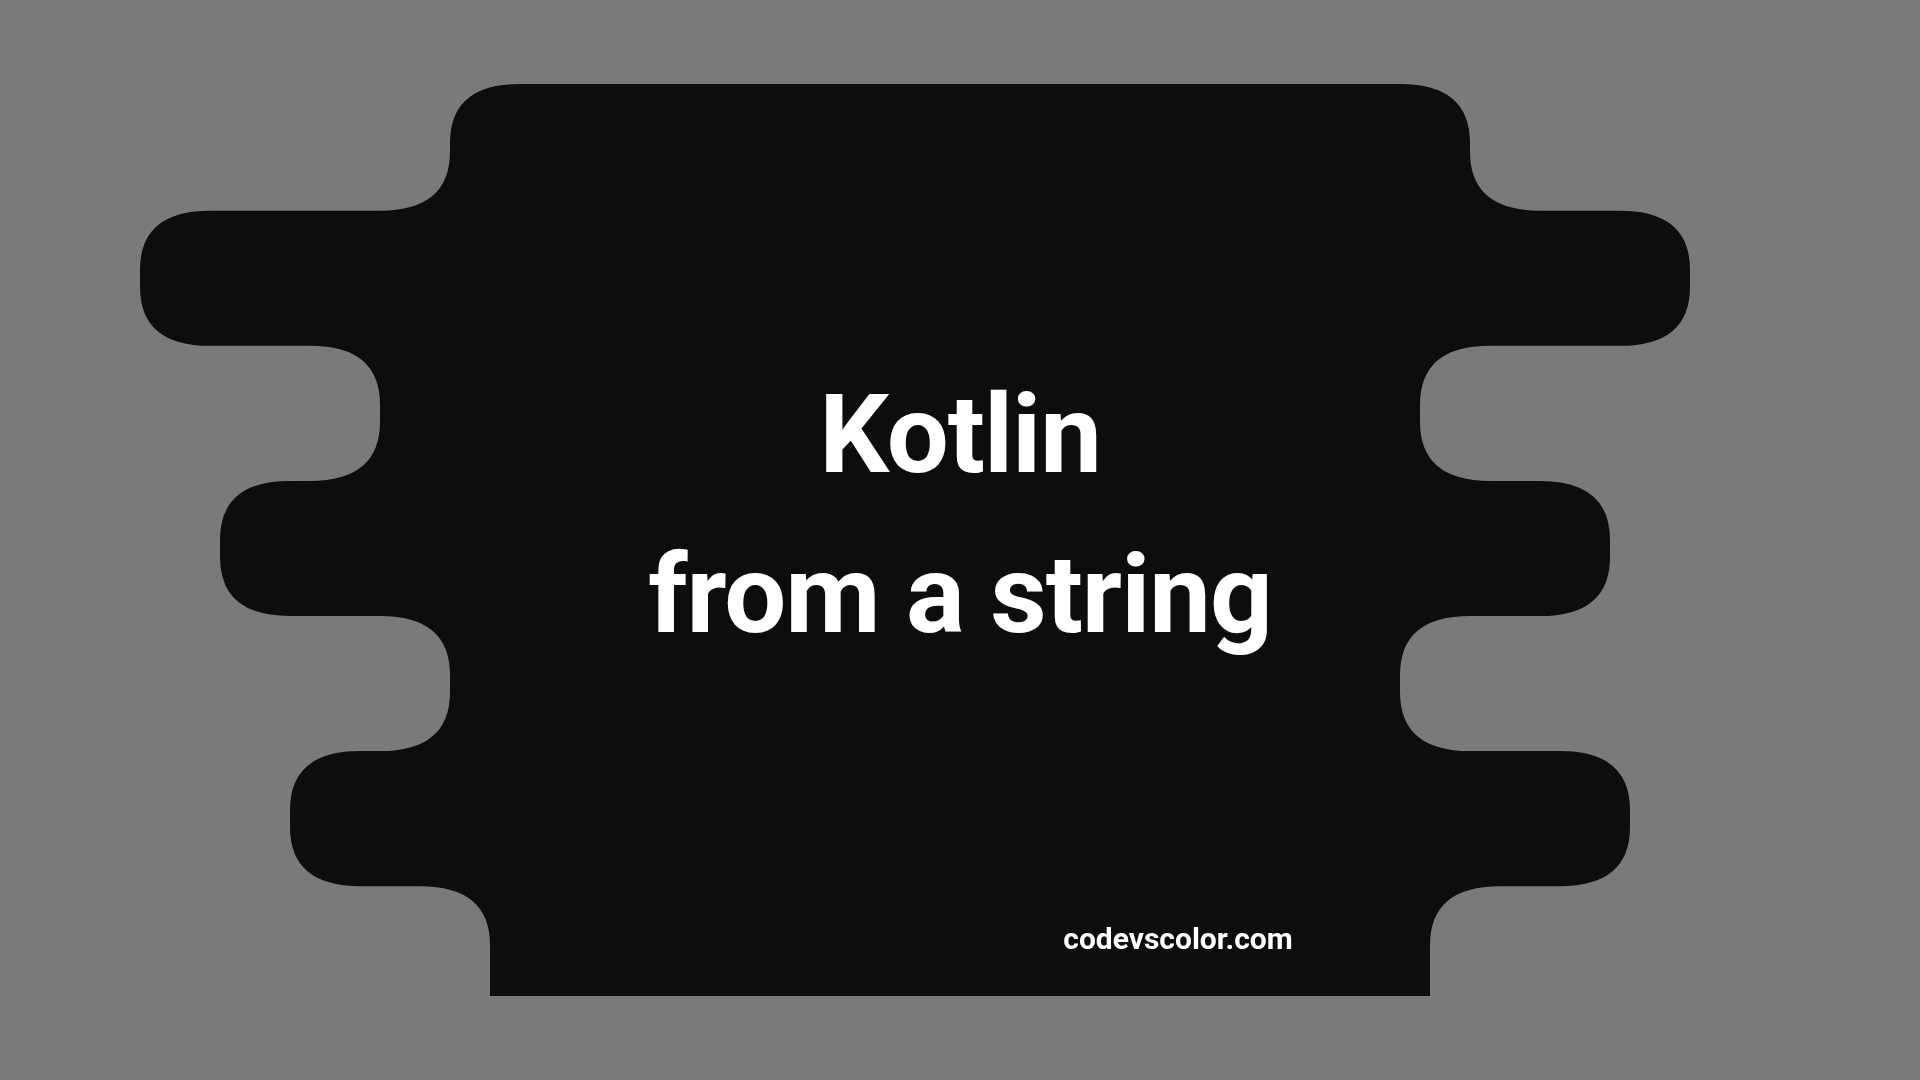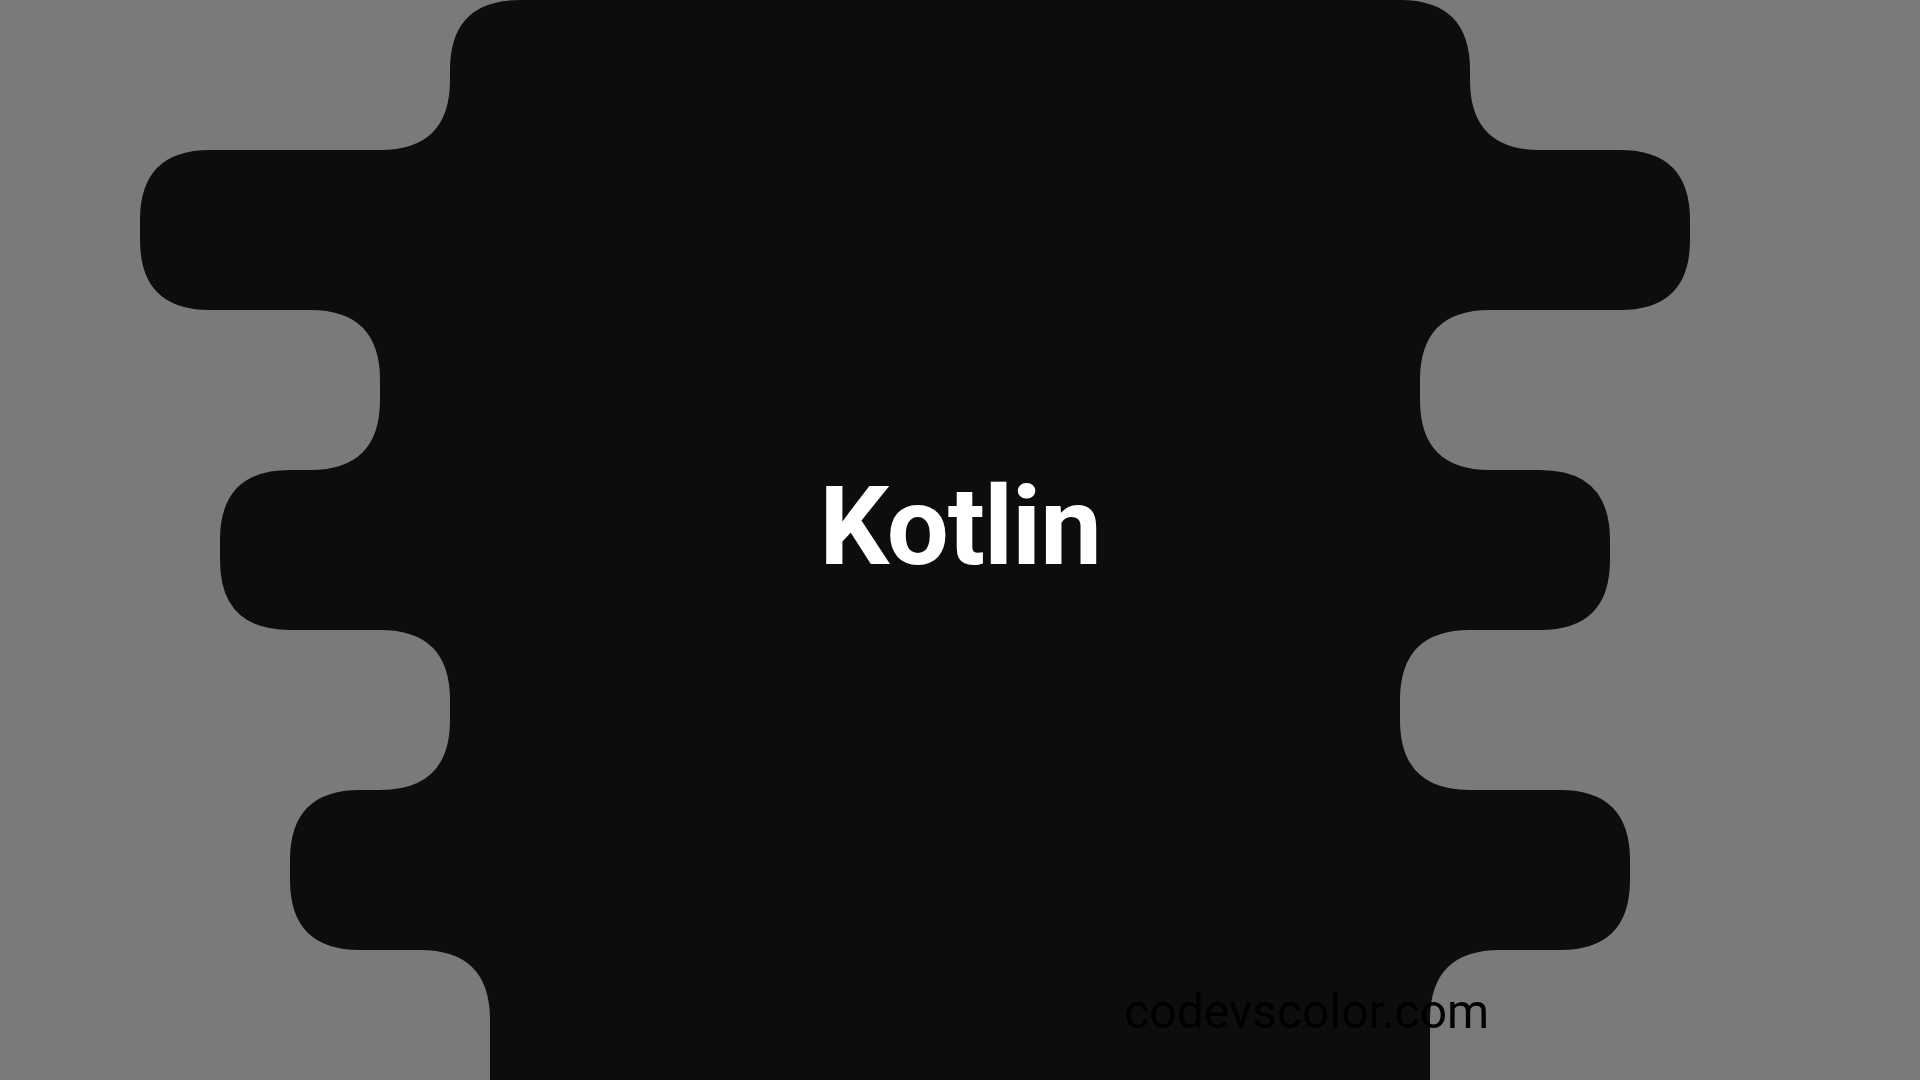--- a/index.html
+++ b/index.html
@@ -13,21 +13,21 @@
       background: #7a7a7a;
       display: flex;
       align-items: center;
       justify-content: center;
       font-family: -apple-system, BlinkMacSystemFont, "Segoe UI", Roboto, Helvetica, Arial, sans-serif;
       overflow: hidden;
     }
     .blob-container {
       position: relative;
       width: 1920px;
-      height: 1080px;
+      height: 912px;
     }
     .blob {
       position: absolute;
       top: 0;
       left: 0;
       width: 100%;
       height: 100%;
     }
     .content {
       position: absolute;
@@ -42,23 +42,23 @@
       font-size: 110px;
       font-weight: 700;
       line-height: 1.45;
       letter-spacing: -1px;
     }
     .watermark {
       position: absolute;
       bottom: 40px;
       left: 50%;
       transform: translateX(45%);
-      font-size: 48px;
-      font-weight: 400;
-      color: #000000;
+      font-size: 30px;
+      font-weight: 700;
+      color: #ffffff;
       z-index: 10;
     }
   </style>
 </head>
 <body>
 
 <div class="blob-container">
   <svg class="blob" viewBox="0 0 1920 1080" preserveAspectRatio="none">
     <path fill="#0d0d0d" d="
       M 520 0
@@ -116,17 +116,18 @@
       Q 450 150 450 80
       L 450 70
       Q 450 0 520 0
       Z
     "></path>
   </svg>
 
   <div class="content">
     <div class="main-text">
       <div>Kotlin</div>
+      <div>from a string</div>
     </div>
   </div>
 
   <div class="watermark">codevscolor.com</div>
 </div>
 
 </body></html>

